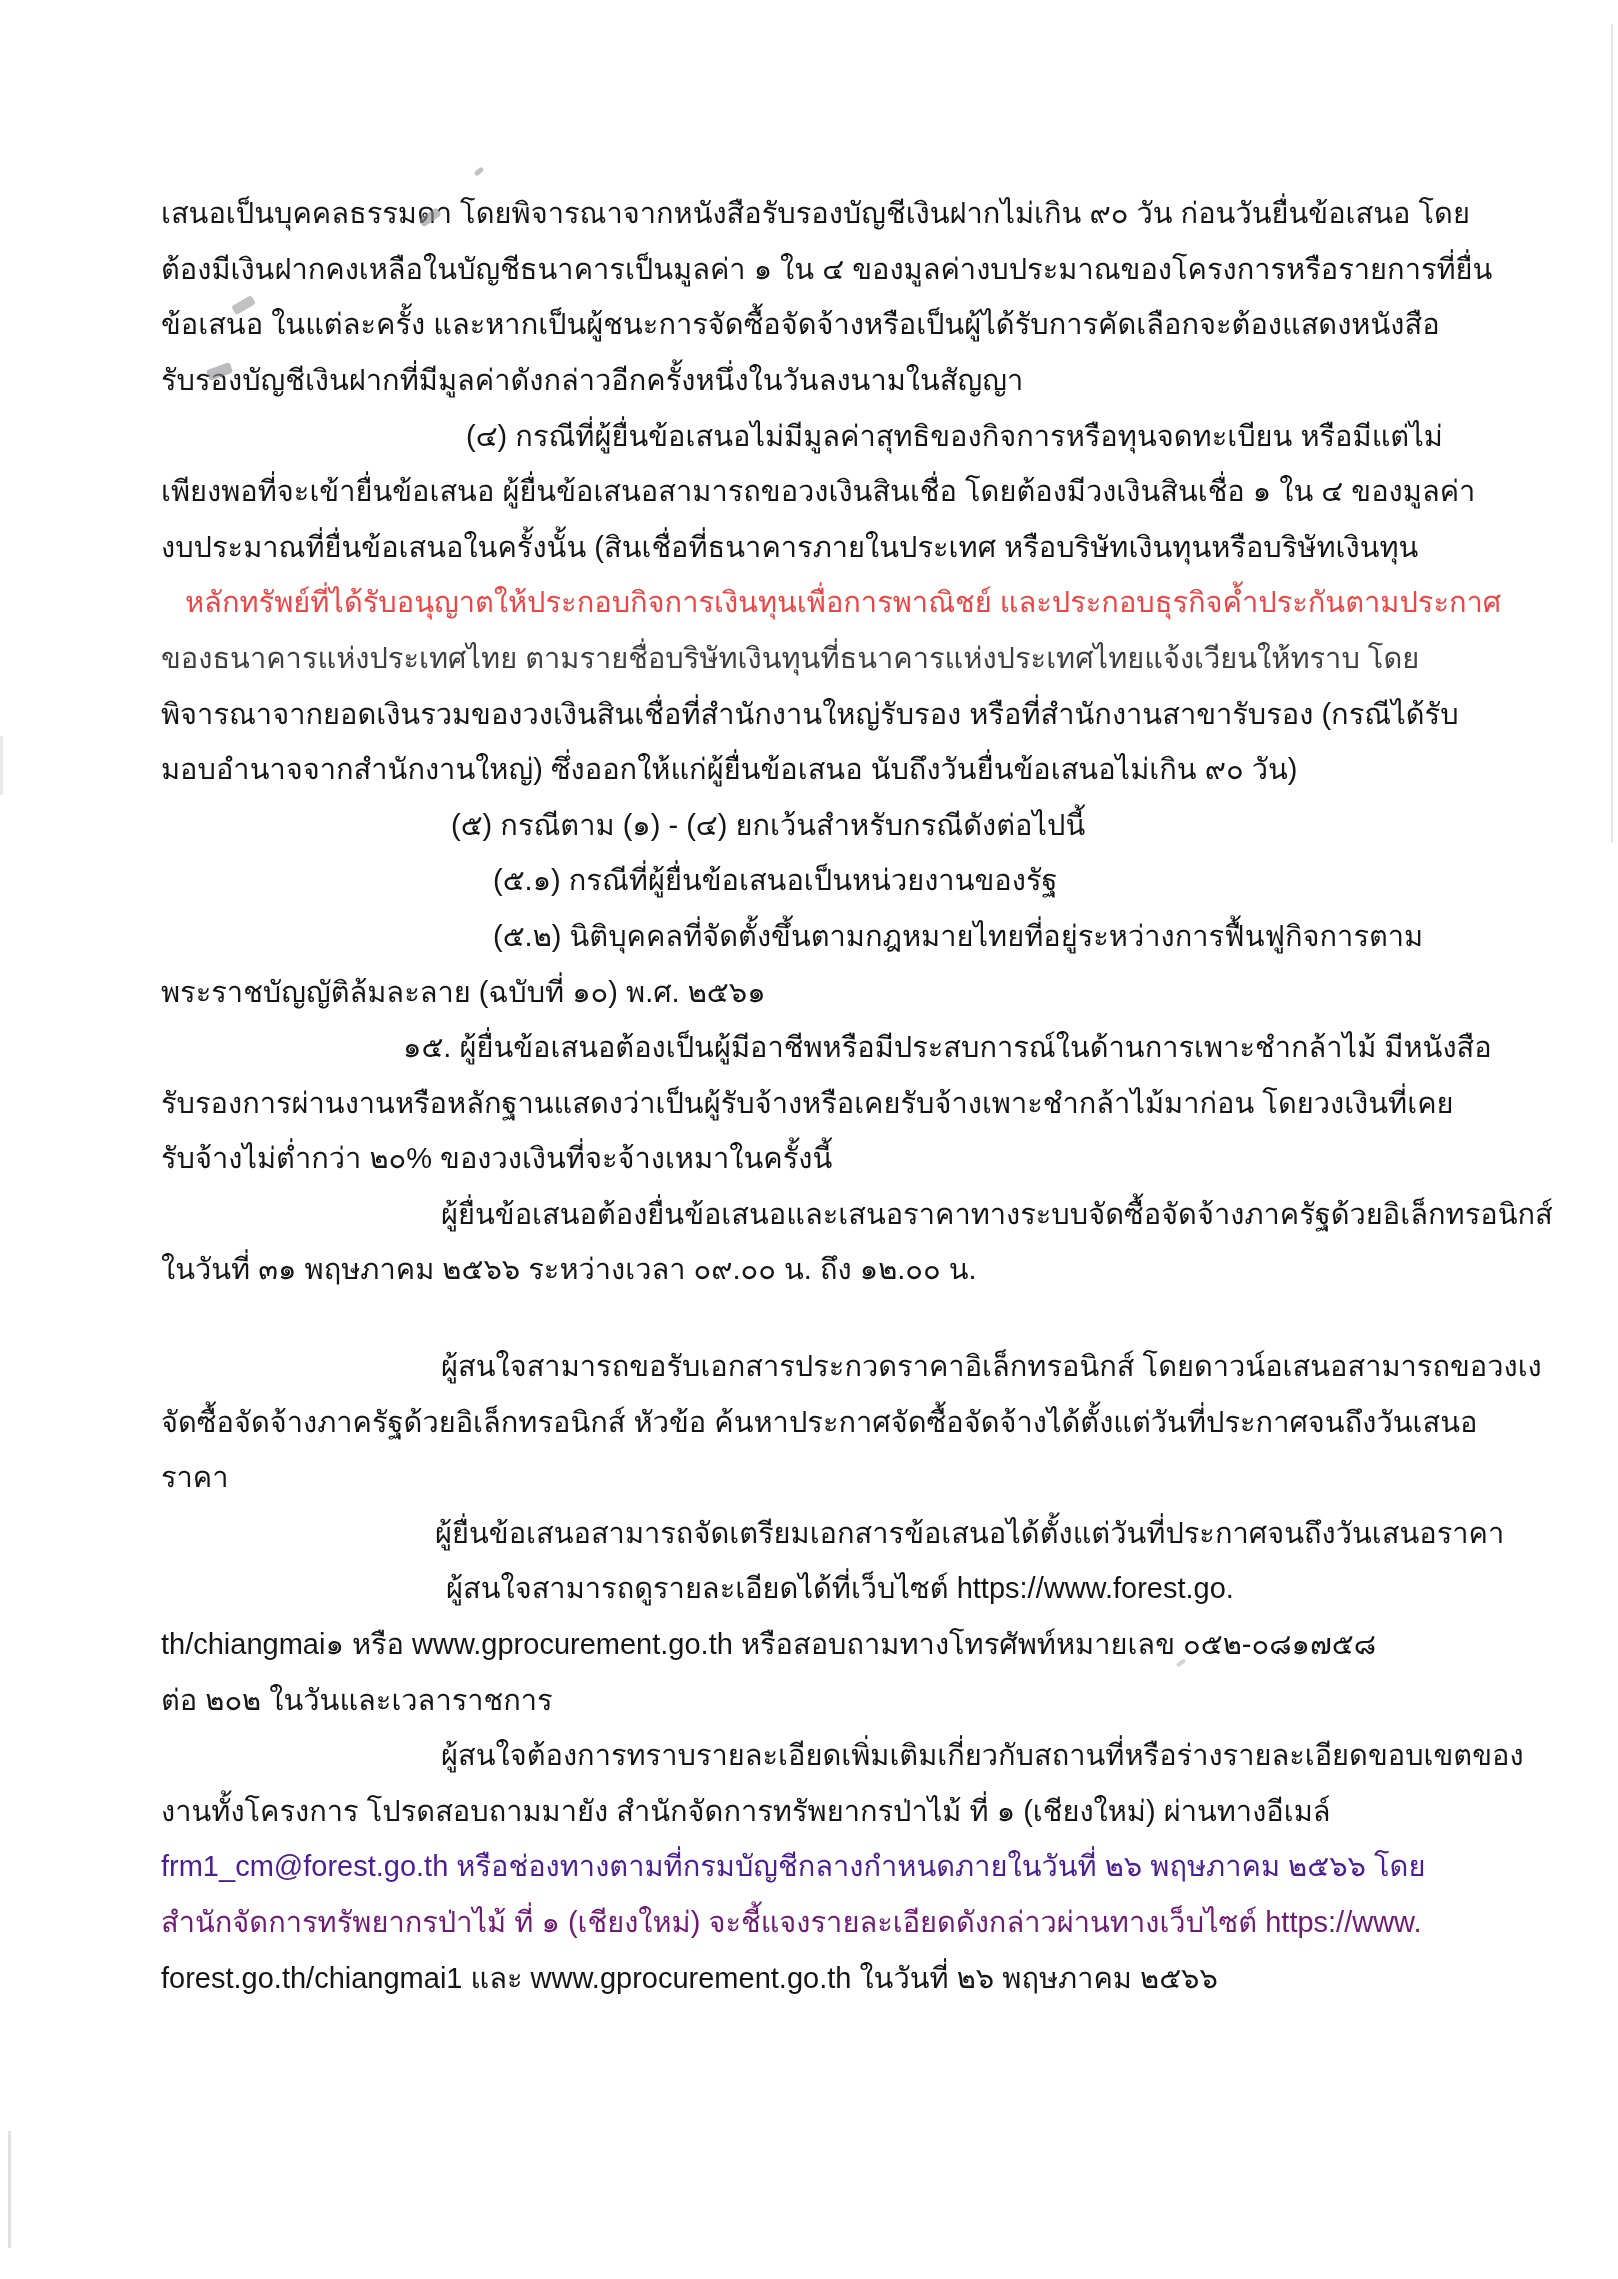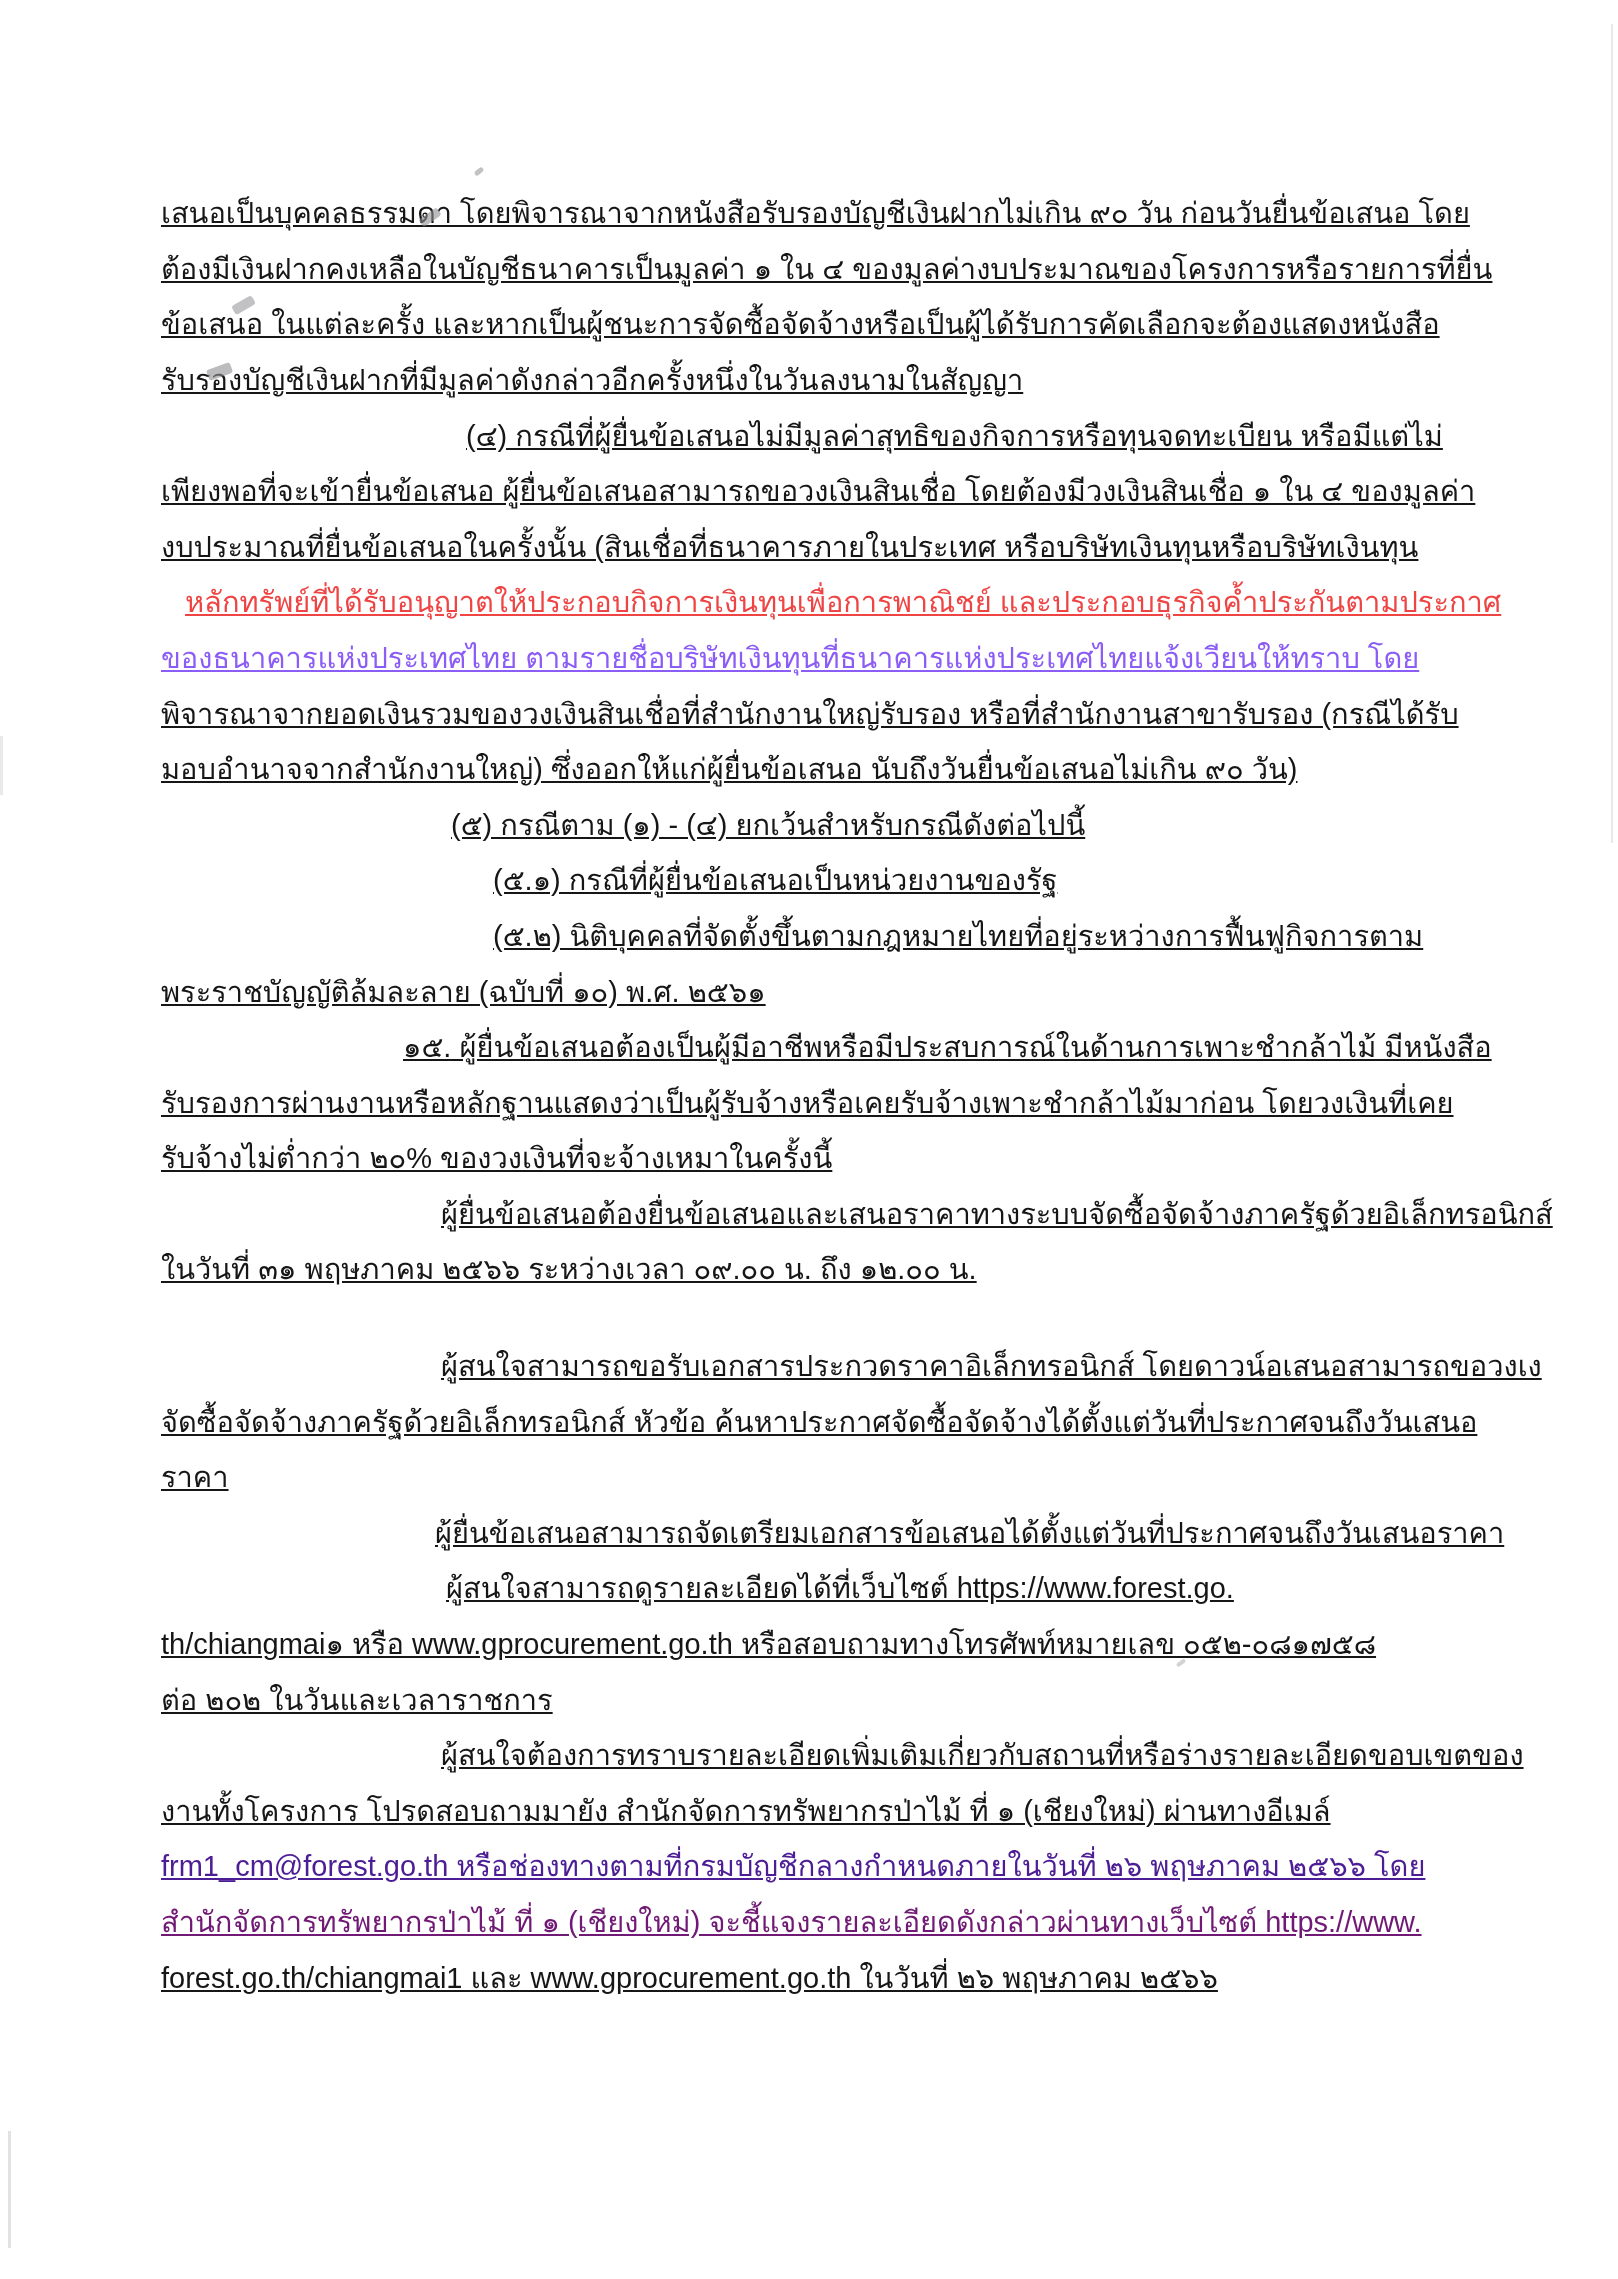--- a/index.html
+++ b/index.html
@@ -22,21 +22,20 @@
   }
   .text-line {
     position: absolute;
     white-space: nowrap;
     font-size: 29px;
     line-height: 56px;
     height: 56px;
     color: #161616;
     letter-spacing: 0px;
     font-weight: 400;
-    text-decoration: underline;
     -webkit-font-smoothing: antialiased;
   }
   .pencil-mark {
     position: absolute;
     background: #8f9094;
     border-radius: 2.9px;
   }
   .scan-line {
     position: absolute;
     background: #d6d6d6;
@@ -48,21 +47,21 @@
 <div class="page">
   <div class="text-layer" id="text-layer">
       <div class="text-line" style="left: 161px; top: 185px; color: rgb(22, 22, 22);">เสนอเป็นบุคคลธรรมดา โดยพิจารณาจากหนังสือรับรองบัญชีเงินฝากไม่เกิน ๙๐ วัน ก่อนวันยื่นข้อเสนอ โดย</div>
       <div class="text-line" style="left: 161px; top: 241px; color: rgb(22, 22, 22);">ต้องมีเงินฝากคงเหลือในบัญชีธนาคารเป็นมูลค่า ๑ ใน ๔ ของมูลค่างบประมาณของโครงการหรือรายการที่ยื่น</div>
       <div class="text-line" style="left: 161px; top: 296px; color: rgb(22, 22, 22);">ข้อเสนอ ในแต่ละครั้ง และหากเป็นผู้ชนะการจัดซื้อจัดจ้างหรือเป็นผู้ได้รับการคัดเลือกจะต้องแสดงหนังสือ</div>
       <div class="text-line" style="left: 161px; top: 352px; color: rgb(22, 22, 22);">รับรองบัญชีเงินฝากที่มีมูลค่าดังกล่าวอีกครั้งหนึ่งในวันลงนามในสัญญา</div>
       <div class="text-line" style="left: 466px; top: 408px; color: rgb(22, 22, 22);">(๔) กรณีที่ผู้ยื่นข้อเสนอไม่มีมูลค่าสุทธิของกิจการหรือทุนจดทะเบียน หรือมีแต่ไม่</div>
       <div class="text-line" style="left: 161px; top: 463px; color: rgb(22, 22, 22);">เพียงพอที่จะเข้ายื่นข้อเสนอ ผู้ยื่นข้อเสนอสามารถขอวงเงินสินเชื่อ โดยต้องมีวงเงินสินเชื่อ ๑ ใน ๔ ของมูลค่า</div>
       <div class="text-line" style="left: 161px; top: 519px; color: rgb(22, 22, 22);">งบประมาณที่ยื่นข้อเสนอในครั้งนั้น (สินเชื่อที่ธนาคารภายในประเทศ หรือบริษัทเงินทุนหรือบริษัทเงินทุน</div>
       <div class="text-line" style="left: 161px; top: 574px; color: #ef4444; margin-left: 24px;">หลักทรัพย์ที่ได้รับอนุญาตให้ประกอบกิจการเงินทุนเพื่อการพาณิชย์ และประกอบธุรกิจค้ำประกันตามประกาศ</div>
-      <div class="text-line" style="left: 161px; top: 630px; color: #8b5cf6;">ของธนาคารแห่งประเทศไทย ตามรายชื่อบริษัทเงินทุนที่ธนาคารแห่งประเทศไทยแจ้งเวียนให้ทราบ โดย</div>
+      <div class="text-line" style="left: 161px; top: 630px; color: #404040;">ของธนาคารแห่งประเทศไทย ตามรายชื่อบริษัทเงินทุนที่ธนาคารแห่งประเทศไทยแจ้งเวียนให้ทราบ โดย</div>
       <div class="text-line" style="left: 161px; top: 686px; color: rgb(22, 22, 22);">พิจารณาจากยอดเงินรวมของวงเงินสินเชื่อที่สำนักงานใหญ่รับรอง หรือที่สำนักงานสาขารับรอง (กรณีได้รับ</div>
       <div class="text-line" style="left: 161px; top: 741px; color: rgb(22, 22, 22);">มอบอำนาจจากสำนักงานใหญ่) ซึ่งออกให้แก่ผู้ยื่นข้อเสนอ นับถึงวันยื่นข้อเสนอไม่เกิน ๙๐ วัน)</div>
       <div class="text-line" style="left: 451px; top: 797px; color: rgb(22, 22, 22);">(๕) กรณีตาม (๑) - (๔) ยกเว้นสำหรับกรณีดังต่อไปนี้</div>
       <div class="text-line" style="left: 493px; top: 852px; color: rgb(22, 22, 22);">(๕.๑) กรณีที่ผู้ยื่นข้อเสนอเป็นหน่วยงานของรัฐ</div>
       <div class="text-line" style="left: 493px; top: 908px; color: rgb(22, 22, 22);">(๕.๒) นิติบุคคลที่จัดตั้งขึ้นตามกฎหมายไทยที่อยู่ระหว่างการฟื้นฟูกิจการตาม</div>
       <div class="text-line" style="left: 161px; top: 964px; color: rgb(22, 22, 22);">พระราชบัญญัติล้มละลาย (ฉบับที่ ๑๐) พ.ศ. ๒๕๖๑</div>
       <div class="text-line" style="left: 403px; top: 1019px; color: rgb(22, 22, 22);">๑๕. ผู้ยื่นข้อเสนอต้องเป็นผู้มีอาชีพหรือมีประสบการณ์ในด้านการเพาะชำกล้าไม้ มีหนังสือ</div>
       <div class="text-line" style="left: 161px; top: 1075px; color: rgb(22, 22, 22);">รับรองการผ่านงานหรือหลักฐานแสดงว่าเป็นผู้รับจ้างหรือเคยรับจ้างเพาะชำกล้าไม้มาก่อน โดยวงเงินที่เคย</div>
       <div class="text-line" style="left: 161px; top: 1130px; color: rgb(22, 22, 22);">รับจ้างไม่ต่ำกว่า ๒๐% ของวงเงินที่จะจ้างเหมาในครั้งนี้</div>
       <div class="text-line" style="left: 441px; top: 1186px; color: rgb(22, 22, 22);">ผู้ยื่นข้อเสนอต้องยื่นข้อเสนอและเสนอราคาทางระบบจัดซื้อจัดจ้างภาครัฐด้วยอิเล็กทรอนิกส์</div>

